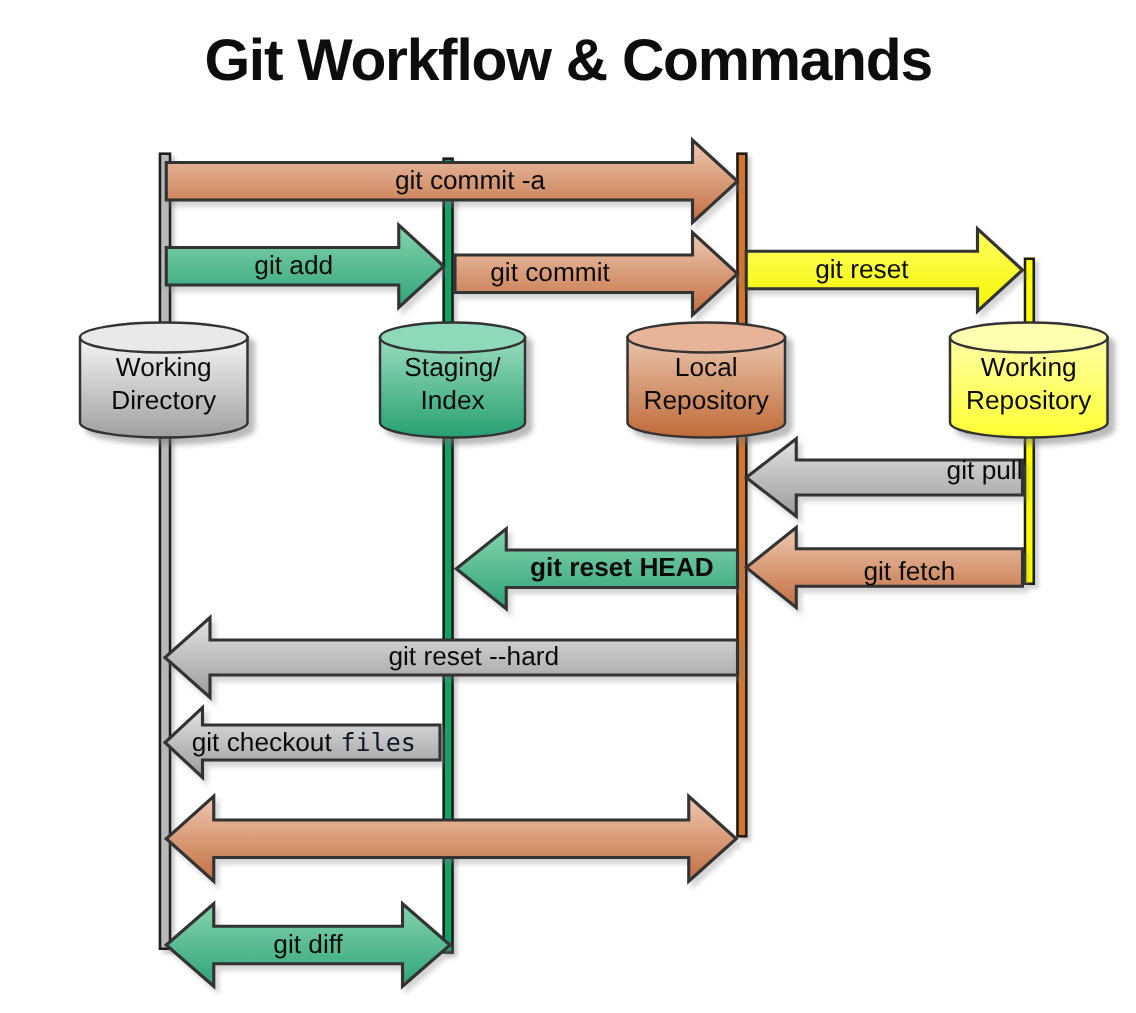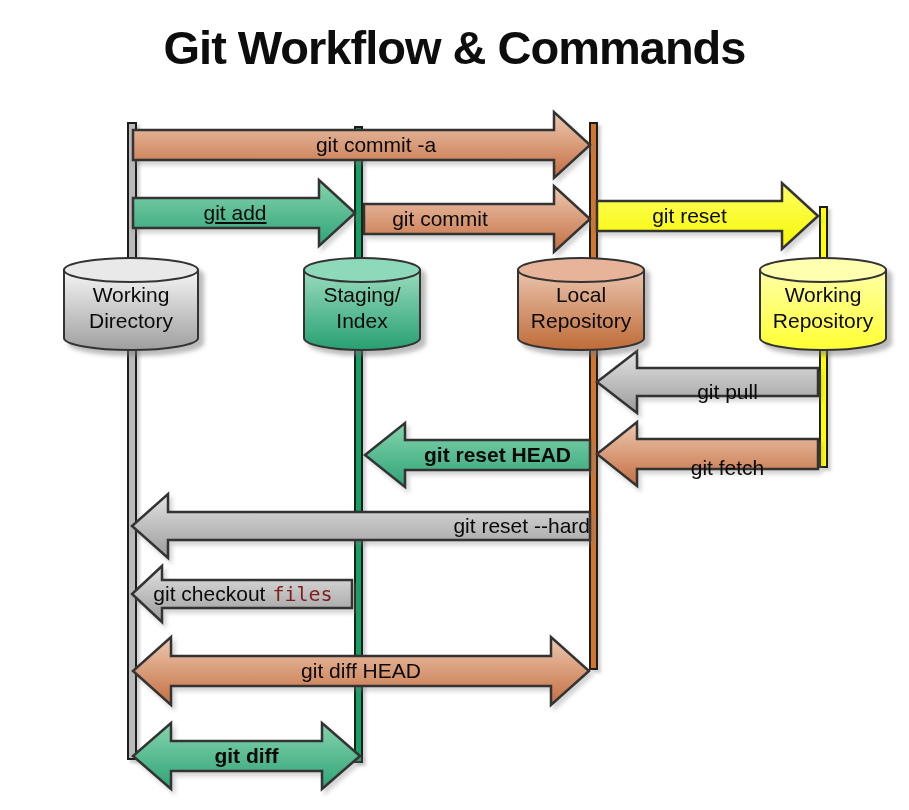--- a/index.html
+++ b/index.html
@@ -13,21 +13,21 @@
   .wd-line{left:127px;top:122px;width:6px;height:634px;background:#b9b9b9;}
   .stage-line{left:354px;top:126px;width:5px;height:633px;background:#14a164;}
   .local-line{left:589px;top:122px;width:5px;height:544px;background:#d2752e;}
   .remote-line{left:819px;top:206px;width:5px;height:258px;background:#ffff00;}
   
   .arrow{position:absolute;z-index:2;}
   .arrow svg{position:absolute;left:0;top:0;overflow:visible;
              filter:drop-shadow(3px 4px 2px rgba(130,130,130,.35));}
   .arrow .albl{position:absolute;text-align:center;font-size:21px;color:#0a0a0a;
                height:28px;line-height:28px;white-space:nowrap;}
-  .mono{font-family:"DejaVu Sans Mono","Liberation Mono",monospace;color:#7f1d1d;
+  .mono{font-family:"DejaVu Sans Mono","Liberation Mono",monospace;color:#0f172a;
         font-size:20px;margin-left:7px;}
   
   .cylinder{position:absolute;z-index:3;height:96px;}
   .cylinder svg{position:absolute;left:0;top:0;
                 filter:drop-shadow(5px 5px 2px rgba(120,120,120,.5));}
   .cyl-label{position:absolute;left:0;top:26px;width:100%;text-align:center;
              font-size:21px;line-height:26px;color:#0a0a0a;}
 </style>
 </head>
 <body>
@@ -82,75 +82,74 @@
       <div class="arrow" style="left: 133px; top: 112px; width: 522px; height: 66px;">
         <svg width="457" height="66">
           <polygon points="0,18 421,18 421,0 457,33 421,66 421,48 0,48" fill="url(#gOrange)" stroke="#333" stroke-width="2.5"></polygon>
         </svg>
         <span class="albl" style="left: 0px; right: 36px; top: 19px;">git commit -a</span>
       </div>
       <div class="arrow" style="left: 133px; top: 180px; width: 222px; height: 66px;">
         <svg width="222" height="66">
           <polygon points="0,18 186,18 186,0 222,33 186,66 186,48 0,48" fill="url(#gGreen)" stroke="#333" stroke-width="2.5"></polygon>
         </svg>
-        <span class="albl" style="left: 18px; right: 36px; top: 19px; text-decoration: underline;">git add</span>
+        <span class="albl" style="left: 18px; right: 36px; top: 19px;">git add</span>
       </div>
       <div class="arrow" style="left: 364px; top: 186px; width: 188px; height: 66px;">
         <svg width="226" height="66">
           <polygon points="0,18 190,18 190,0 226,33 190,66 190,48 0,48" fill="url(#gOrange)" stroke="#333" stroke-width="2.5"></polygon>
         </svg>
         <span class="albl" style="left: 0px; right: 36px; top: 19px;">git commit</span>
       </div>
       <div class="arrow" style="left: 597px; top: 183px; width: 221px; height: 66px;">
         <svg width="221" height="66">
           <polygon points="0,18 185,18 185,0 221,33 185,66 185,48 0,48" fill="url(#gYellow)" stroke="#333" stroke-width="2.5"></polygon>
         </svg>
         <span class="albl" style="left: 0px; right: 36px; top: 19px;">git reset</span>
       </div>
       <div class="arrow" style="left: 597px; top: 351px; width: 221px; height: 62px;">
         <svg width="221" height="62">
           <polygon points="221,17 40,17 40,0 0,31 40,62 40,45 221,45" fill="url(#gGray)" stroke="#333" stroke-width="2.5"></polygon>
         </svg>
-        <span class="albl" style="left: 40px; right: 0px; top: 27px;">git pull</span>
+        <span class="albl" style="left: 40px; right: 0px; top: 12px; text-align: right;">git pull</span>
       </div>
       <div class="arrow" style="left: 597px; top: 422px; width: 221px; height: 64px;">
         <svg width="221" height="64">
           <polygon points="221,17 40,17 40,0 0,32 40,64 40,47 221,47" fill="url(#gOrange)" stroke="#333" stroke-width="2.5"></polygon>
         </svg>
-        <span class="albl" style="left: 40px; right: 0px; top: 32px;">git fetch</span>
+        <span class="albl" style="left: 40px; right: 0px; top: 22px;">git fetch</span>
       </div>
       <div class="arrow" style="left: 365px; top: 423px; width: 225px; height: 64px; font-weight: bold;">
         <svg width="225" height="64">
           <polygon points="225,17 40,17 40,0 0,32 40,64 40,47 225,47" fill="url(#gGreen)" stroke="#333" stroke-width="2.5"></polygon>
         </svg>
         <span class="albl" style="left: 40px; right: 0px; top: 18px;">git reset HEAD</span>
       </div>
       <div class="arrow" style="left: 132px; top: 494px; width: 458px; height: 64px;">
         <svg width="458" height="64">
           <polygon points="458,18 36,18 36,0 0,32 36,64 36,46 458,46" fill="url(#gGray)" stroke="#333" stroke-width="2.5"></polygon>
         </svg>
-        <span class="albl" style="left: 36px; right: 0px; top: 18px; text-align: right;">git reset --hard</span>
+        <span class="albl" style="left: 36px; right: 0px; top: 18px;">git reset --hard</span>
       </div>
       <div class="arrow" style="left: 132px; top: 566px; width: 220px; height: 56px;">
         <svg width="220" height="56">
           <polygon points="220,14 30,14 30,0 0,28 30,56 30,42 220,42" fill="url(#gGray)" stroke="#333" stroke-width="2.5"></polygon>
         </svg>
         <span class="albl" style="left: 6px; right: 4px; top: 14px;"><span>git checkout</span><span class="mono">files</span></span>
       </div>
       <div class="arrow" style="left: 133px; top: 637px; width: 456px; height: 68px;">
         <svg width="456" height="68">
           <polygon points="38,19 38,0 0,34 38,68 38,49 418,49 418,68 456,34 418,0 418,19" fill="url(#gOrange)" stroke="#333" stroke-width="2.5"></polygon>
         </svg>
-        <span class="albl" style="left: 38px; right: 38px; top: 20px;">git diff HEAD</span>
       </div>
       <div class="arrow" style="left: 133px; top: 723px; width: 227px; height: 66px;">
         <svg width="227" height="66">
           <polygon points="38,18 38,0 0,33 38,66 38,48 189,48 189,66 227,33 189,0 189,18" fill="url(#gGreen)" stroke="#333" stroke-width="2.5"></polygon>
         </svg>
-        <span class="albl" style="left: 38px; right: 38px; top: 19px; font-weight: bold;">git diff</span>
+        <span class="albl" style="left: 38px; right: 38px; top: 19px;">git diff</span>
       </div>
     </div>
 
   <div class="cylinder" style="left:302px;top:256px;width:120px">
     <svg width="120" height="96">
       <path d="M2 14 L2 82 A58 12 0 0 0 118 82 L118 14 Z" fill="url(#cGreen)" stroke="#333" stroke-width="2"></path>
       <ellipse cx="60" cy="14" rx="58" ry="12" fill="#8ed9ba" stroke="#333" stroke-width="2"></ellipse>
     </svg>
     <div class="cyl-label">
       <span>Staging/</span><br>
@@ -162,21 +161,21 @@
     <svg width="138" height="96">
       <path d="M2 14 L2 82 A67 12 0 0 0 136 82 L136 14 Z" fill="url(#cGray)" stroke="#333" stroke-width="2"></path>
       <ellipse cx="69" cy="14" rx="67" ry="12" fill="#e9e9e9" stroke="#333" stroke-width="2"></ellipse>
     </svg>
     <div class="cyl-label">
       <span>Working</span><br>
       <span>Directory</span>
     </div>
   </div>
 
-  <div class="cylinder" style="left:516px;top:256px;width:130px">
+  <div class="cylinder" style="left:500px;top:256px;width:130px">
     <svg width="130" height="96">
       <path d="M2 14 L2 82 A63 12 0 0 0 128 82 L128 14 Z" fill="url(#cOrange)" stroke="#333" stroke-width="2"></path>
       <ellipse cx="65" cy="14" rx="63" ry="12" fill="#e7b49a" stroke="#333" stroke-width="2"></ellipse>
     </svg>
     <div class="cyl-label">
       <span>Local</span><br>
       <span>Repository</span>
     </div>
   </div>
 

